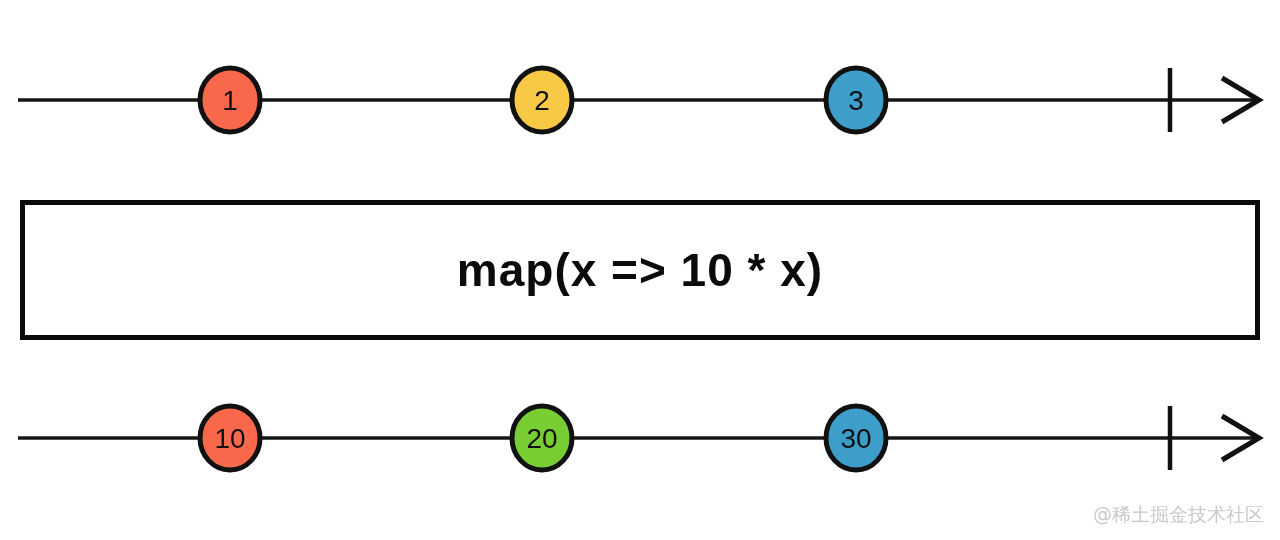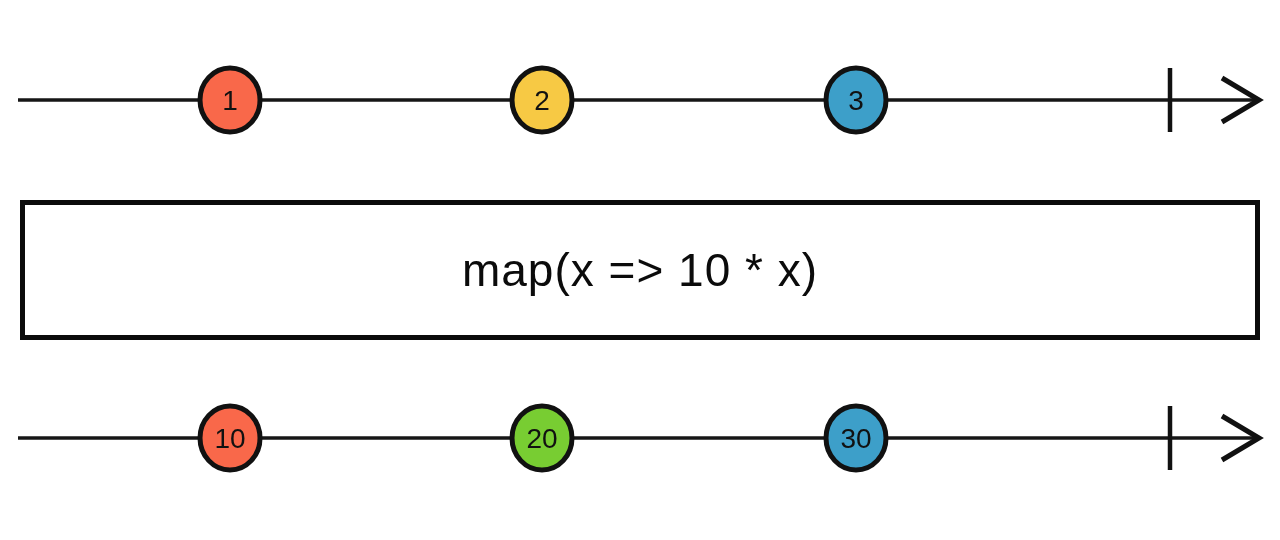--- a/index.html
+++ b/index.html
@@ -39,20 +39,21 @@
     display: flex;
     align-items: center;
     justify-content: center;
   }
   .op-label {
     font-family: "Liberation Sans", sans-serif;
     font-size: 46px;
     color: #0b0b0b;
     letter-spacing: 1px;
     white-space: pre;
+    font-weight: bold;
   }
   .watermark {
     position: absolute;
     right: 16px;
     bottom: 12px;
     font-family: "DejaVu Sans", sans-serif;
     font-size: 19px;
     color: #c9c9c9;
     user-select: none;
   }
@@ -105,14 +106,15 @@
         <text class="marble-label" x="856" y="448">30</text>
       </g>
     </g>
 
   </svg>
 
   <div class="op-box">
     <span class="op-label">map(x =&gt; 10 * x)</span>
   </div>
 
+  <div class="watermark">@稀土掘金技术社区</div>
 
 </div>
 
 </body></html>

